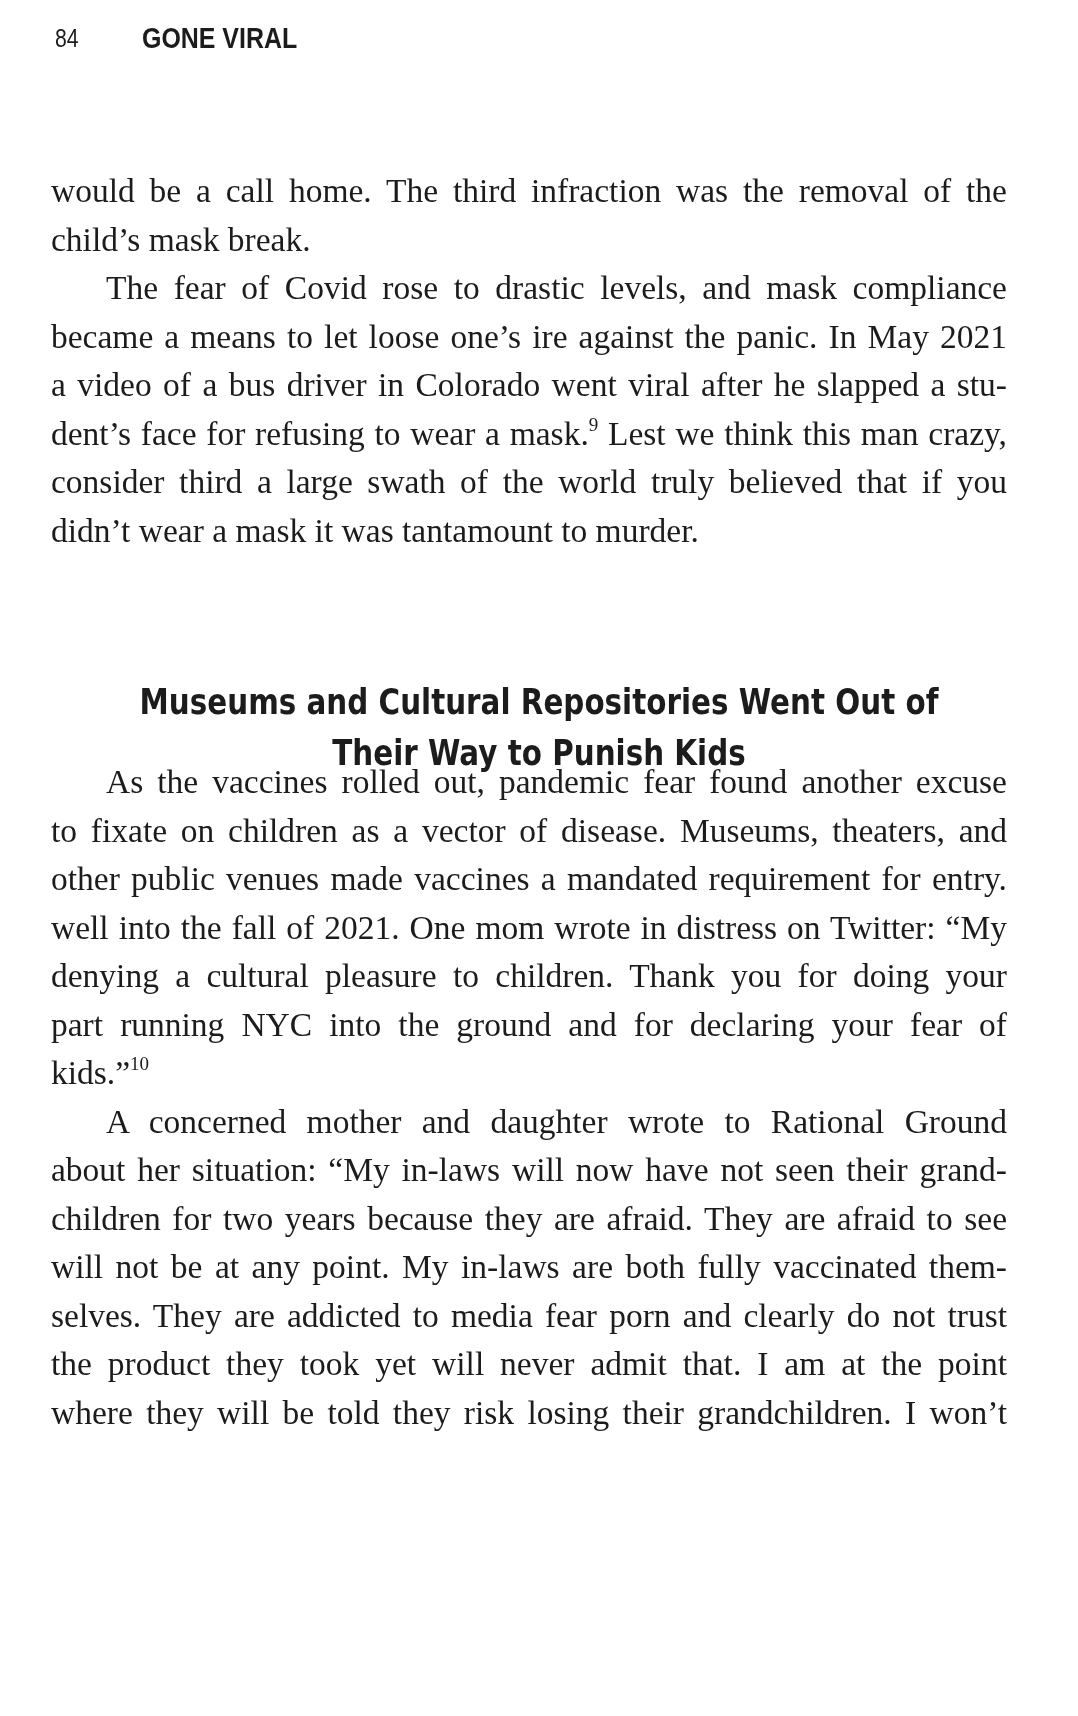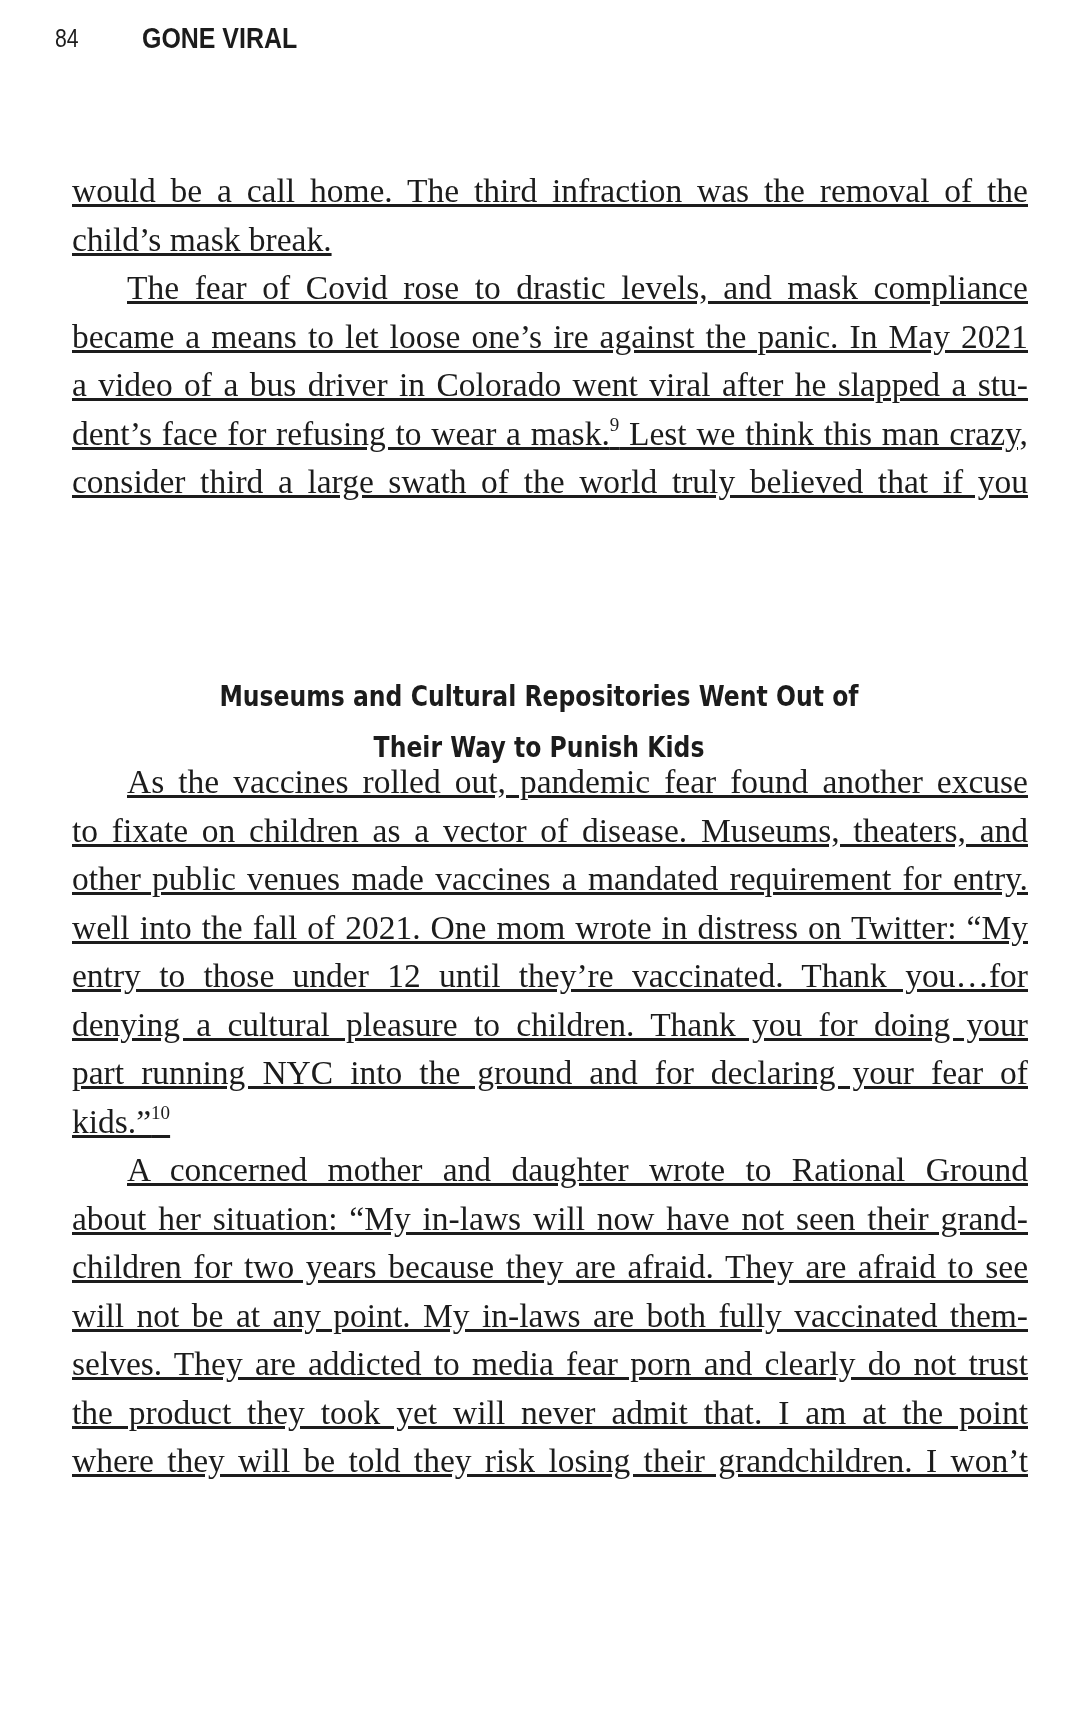--- a/index.html
+++ b/index.html
@@ -1,58 +1,58 @@
 <!DOCTYPE html>
 <html><head>
   <meta charset="utf-8">
   <style>
     html, body { margin: 0; padding: 0; background: #ffffff; }
     body { width: 1078px; height: 1716px; position: relative; overflow: hidden; color: #1c1c1c; }
     .running-head { position: absolute; top: 18px; left: 55px; height: 40px; display: flex; align-items: center; font-family: Liberation Sans, sans-serif; }
     .folio { font-size: 25px; font-weight: normal; letter-spacing: 0px; transform: scaleX(0.85); transform-origin: left center; width: 40px; }
     .book-title { margin-left: 47px; font-size: 29px; font-weight: bold; letter-spacing: 0px; transform: scaleX(0.86); transform-origin: left center; white-space: nowrap; }
-    .body-text { position: absolute; left: 72px; width: 956px; font-family: "Liberation Serif", serif; font-size: 33.5px; line-height: 48.5px; text-decoration: underline; }
+    .body-text { position: absolute; left: 51px; width: 956px; font-family: "Liberation Serif", serif; font-size: 33.5px; line-height: 48.5px; }
     .line { display: block; white-space: nowrap; text-align: justify; text-align-last: justify; height: 48.5px; }
     .line.last { text-align-last: left; }
     .line.indent { padding-left: 55px; }
     sup.fn { font-size: 19px; line-height: 0; vertical-align: 14px; }
     .block1 { top: 167px; }
-    .heading { position: absolute; top: 648px; left: 0; width: 1078px; text-align: center; font-family: "DejaVu Sans", sans-serif; font-weight: bold; font-size: 28px; line-height: 51px; }
+    .heading { position: absolute; top: 648px; left: 0; width: 1078px; text-align: center; font-family: "DejaVu Sans", sans-serif; font-weight: bold; font-size: 35px; line-height: 51px; }
     .heading .hline { display: block; transform: scaleX(0.84); transform-origin: center; white-space: nowrap; }
     .block2 { top: 758px; }
   </style>
 </head>
 <body>
 
 <header class="running-head">
   <span class="folio">84</span>
   <span class="book-title">GONE VIRAL</span>
 </header>
 
 <div class="body-text block1">
   <span class="line">would be a call home. The third infraction was the removal of the</span>
   <span class="line last">child’s mask break.</span>
   <span class="line indent">The fear of Covid rose to drastic levels, and mask compliance</span>
   <span class="line">became a means to let loose one’s ire against the panic. In May 2021</span>
   <span class="line">a video of a bus driver in Colorado went viral after he slapped a stu-</span>
   <span class="line"><span>dent’s face for refusing to wear a mask.</span><sup class="fn">9</sup><span> Lest we think this man crazy,</span></span>
   <span class="line">consider third a large swath of the world truly believed that if you</span>
+  <span class="line last">didn’t wear a mask it was tantamount to murder.</span>
 </div>
 
 <h2 class="heading">
   <span class="hline">Museums and Cultural Repositories Went Out of</span>
   <span class="hline">Their Way to Punish Kids</span>
 </h2>
 
 <div class="body-text block2">
   <span class="line indent">As the vaccines rolled out, pandemic fear found another excuse</span>
   <span class="line">to fixate on children as a vector of disease. Museums, theaters, and</span>
   <span class="line">other public venues made vaccines a mandated requirement for entry.</span>
   <span class="line">well into the fall of 2021. One mom wrote in distress on Twitter: “My</span>
-  <span class="line">entry to those under 12 until they’re vaccinated. Thank you…for</span>
   <span class="line">denying a cultural pleasure to children. Thank you for doing your</span>
   <span class="line">part running NYC into the ground and for declaring your fear of</span>
   <span class="line last"><span>kids.”</span><sup class="fn">10</sup></span>
   <span class="line indent">A concerned mother and daughter wrote to Rational Ground</span>
   <span class="line">about her situation: “My in-laws will now have not seen their grand-</span>
   <span class="line">children for two years because they are afraid. They are afraid to see</span>
   <span class="line">will not be at any point. My in-laws are both fully vaccinated them-</span>
   <span class="line">selves. They are addicted to media fear porn and clearly do not trust</span>
   <span class="line">the product they took yet will never admit that. I am at the point</span>
   <span class="line">where they will be told they risk losing their grandchildren. I won’t</span>

